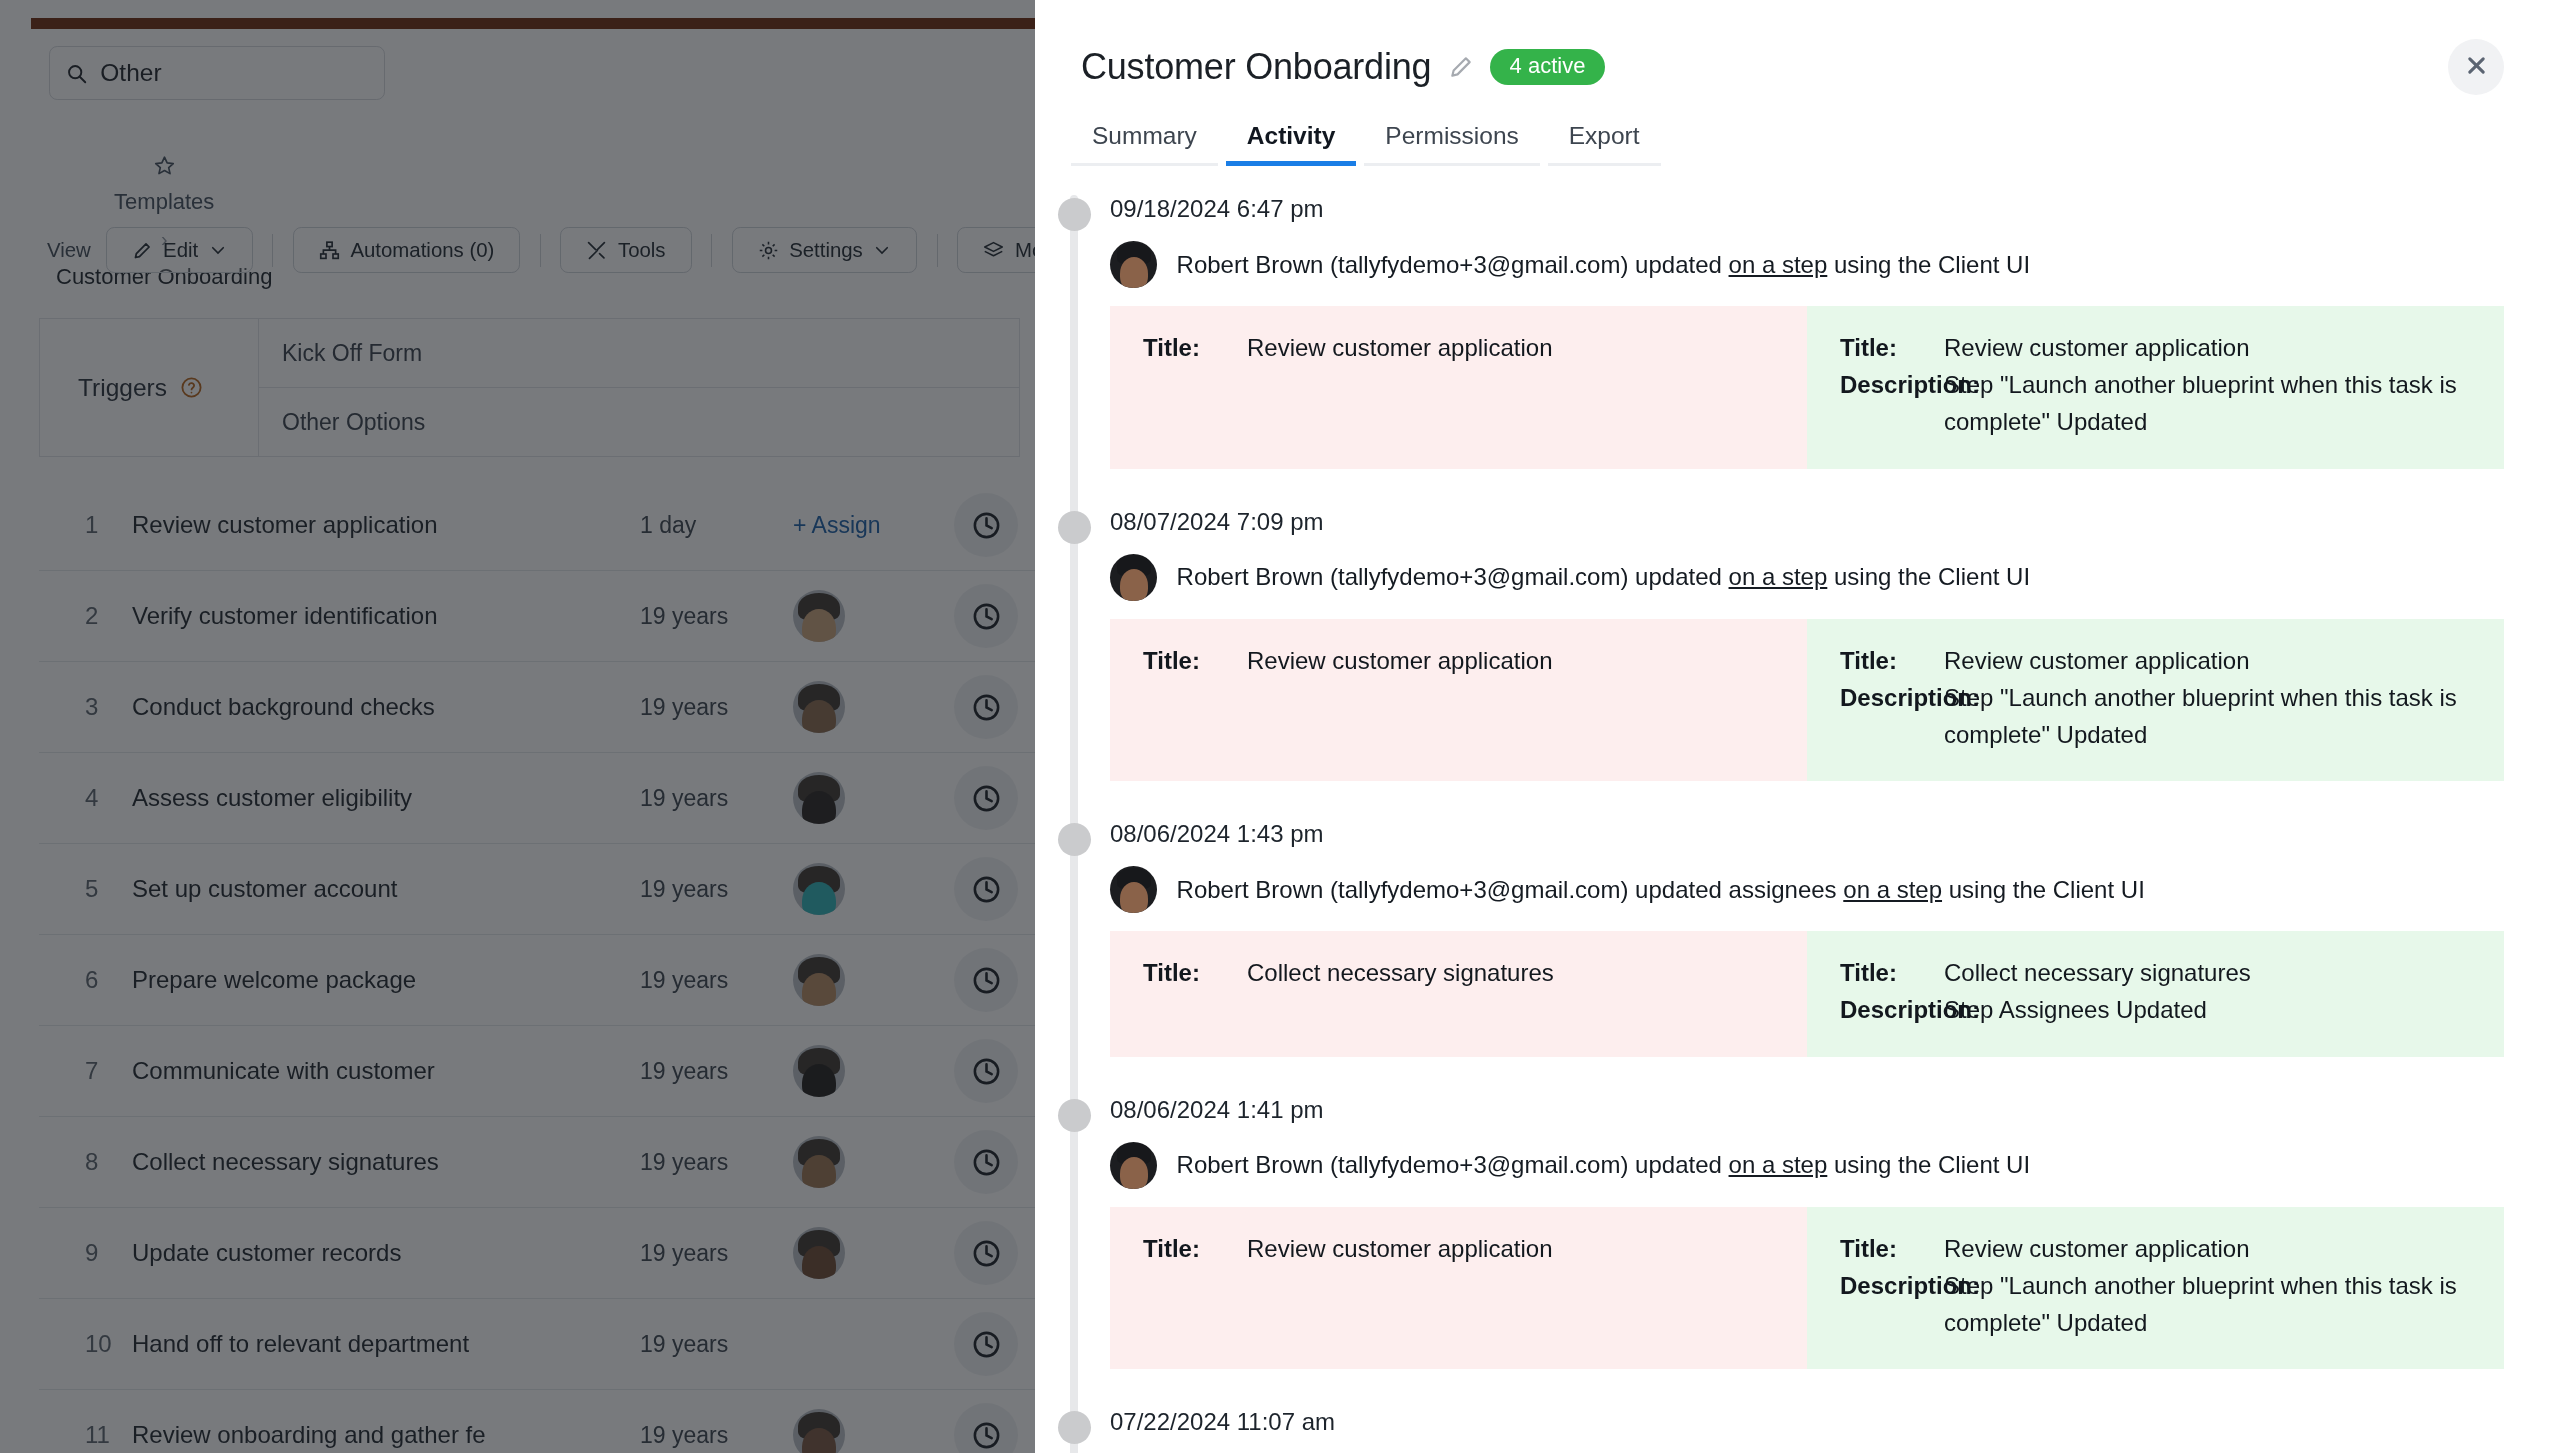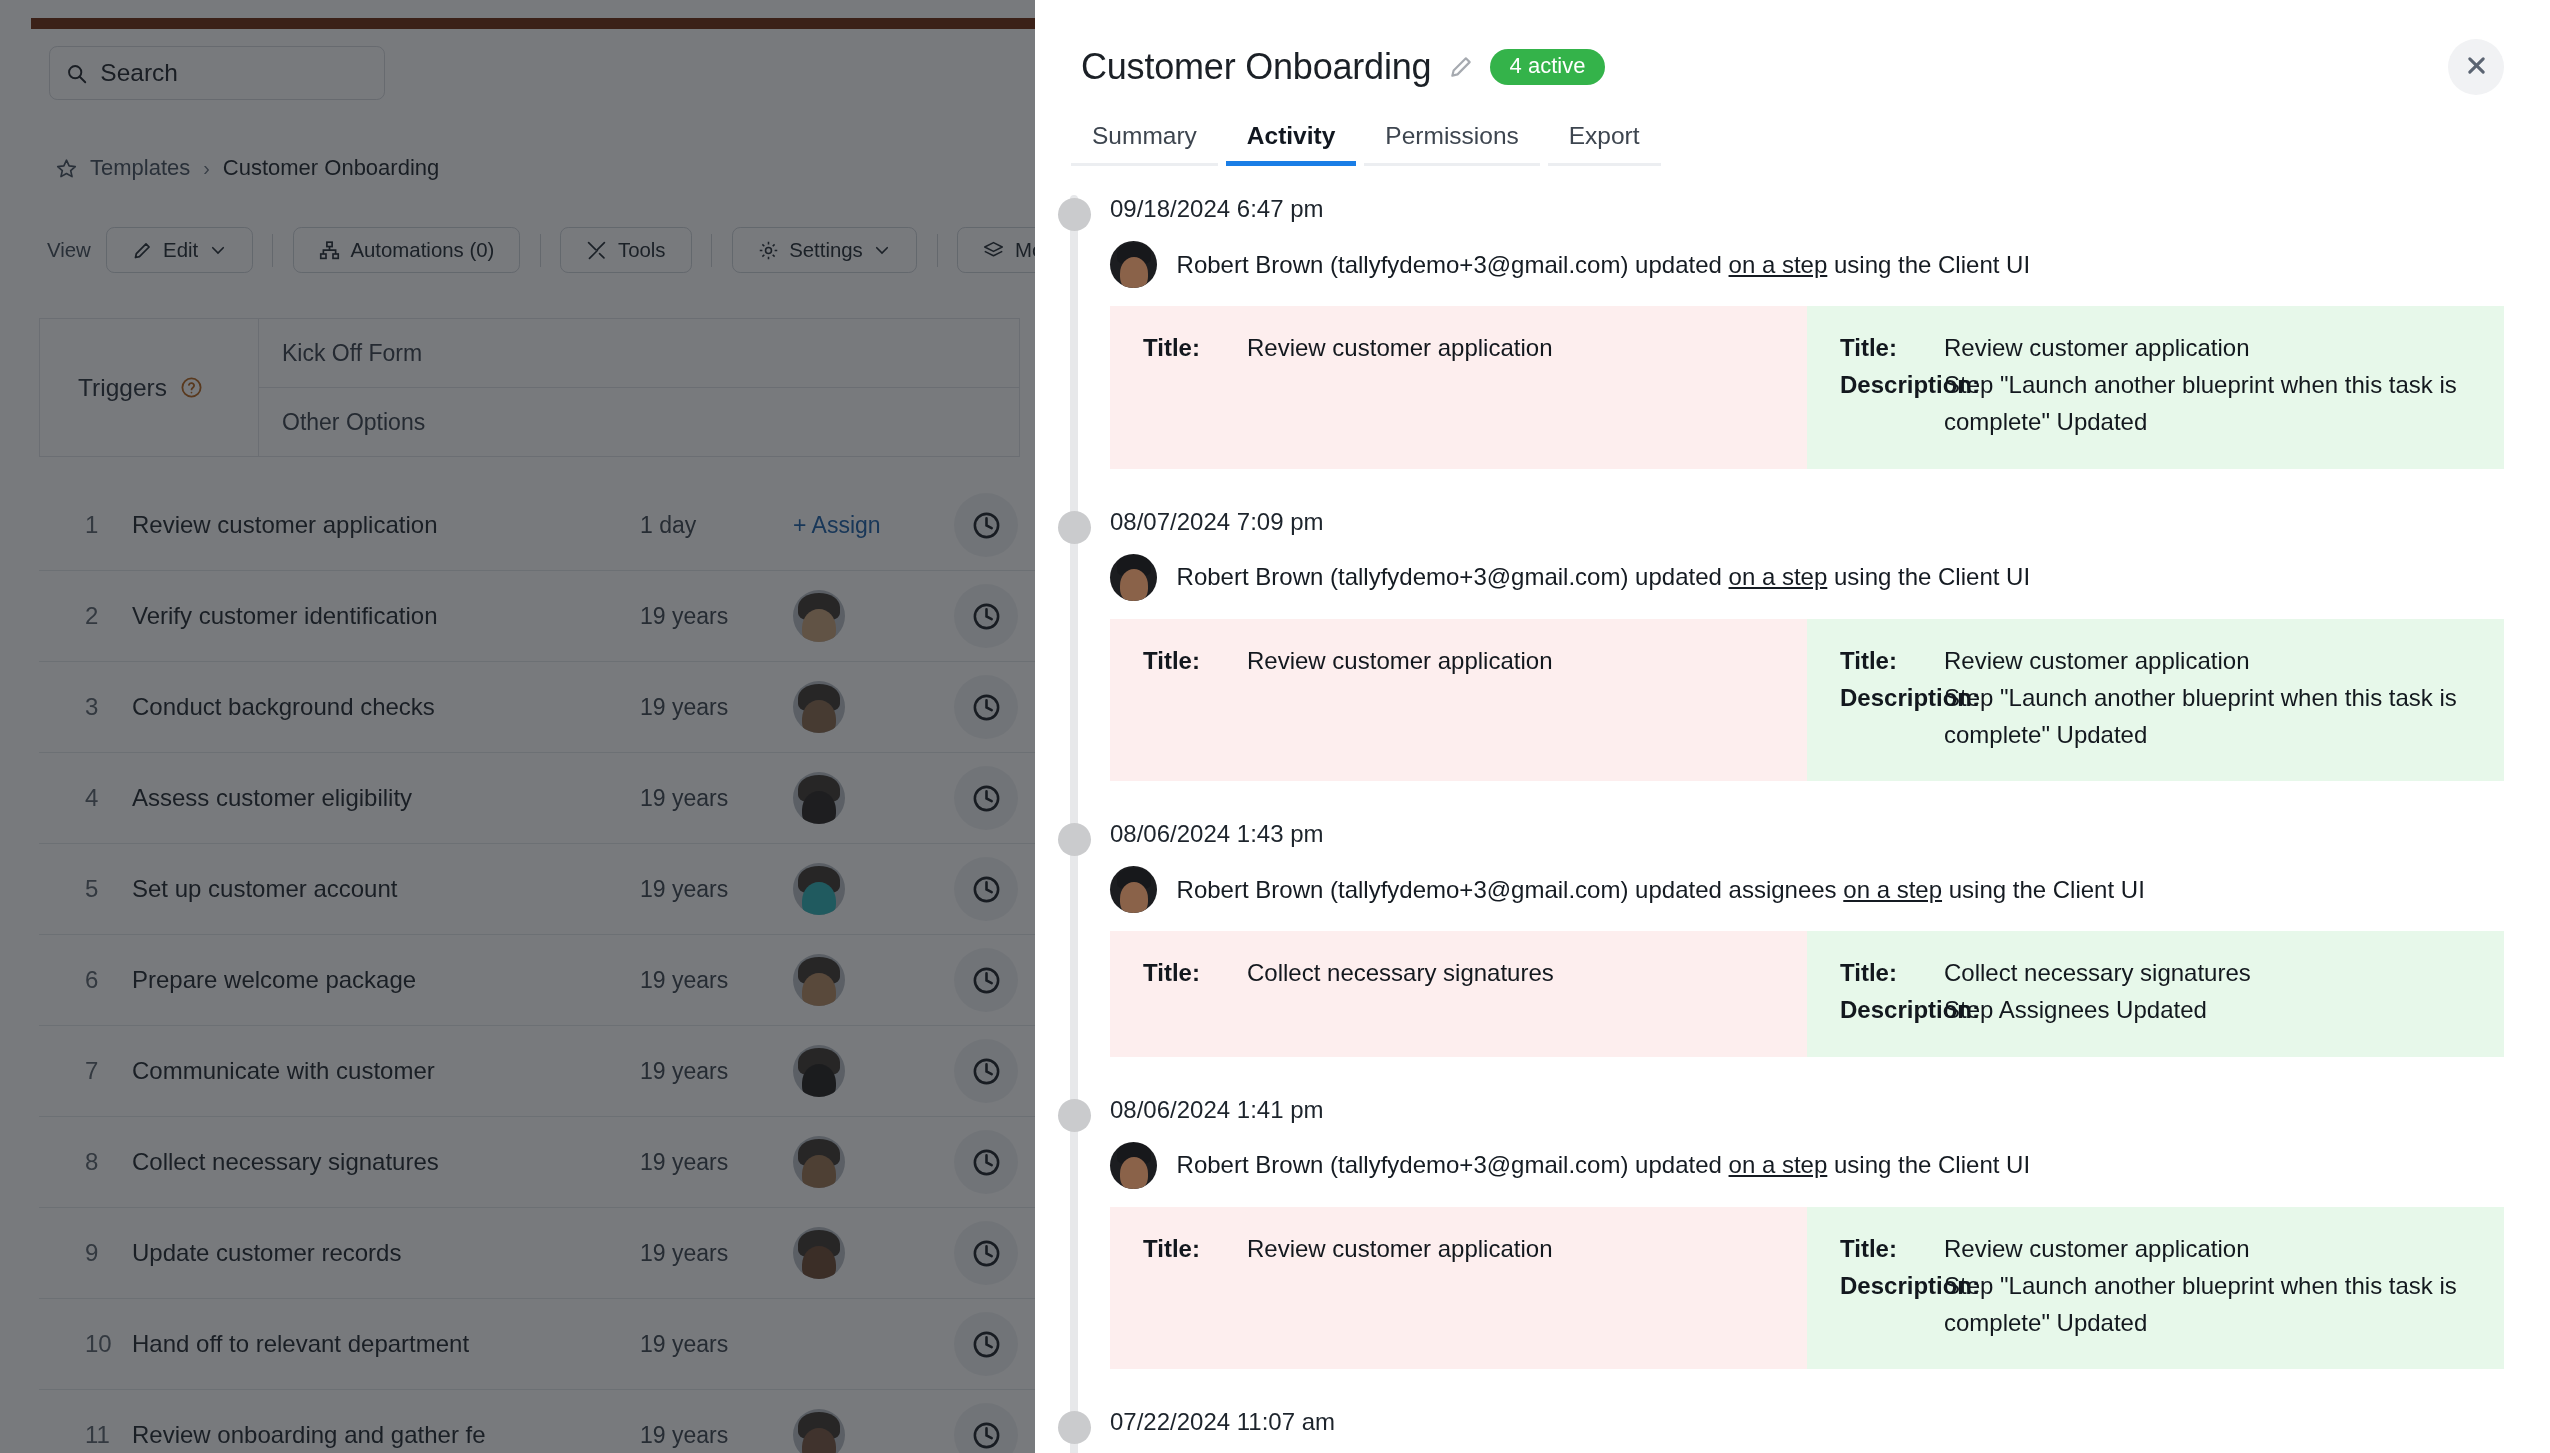--- a/index.html
+++ b/index.html
@@ -31,21 +31,21 @@
     border: 0.8px solid #d6d9de; border-radius: 8.2px;
     background: #fff;
     display: flex; align-items: center; gap: 13px; padding: 0 16.3px;
   }
   .search-box .sicon { width: 21px; height: 21px; flex: none; }
   .search-box .stext { font-size: 24.5px; color: #1f242b; }
 
   .breadcrumb {
     position: absolute; left: 56px; top: 155px;
     display: flex; align-items: center; gap: 13px;
-    font-size: 22px; color: #2c3440;
+    font-size: 22px; color: #2c3440; flex-direction: column;
   }
   .breadcrumb .star { width: 21px; height: 21px; }
   .breadcrumb .crumb-link { color: #44505e; }
   .breadcrumb .sep { color: #6a7480; font-size: 19.6px; }
   .breadcrumb .crumb-current { color: #1d242c; }
 
   .toolbar {
     position: absolute; left: 47px; top: 227px;
     display: flex; align-items: center; gap: 0;
     font-size: 20.4px; color: #2c3440;
@@ -219,21 +219,21 @@
     <div class="bg-topbar"></div>
     <div class="bg-inner">
 
       <div class="search-box">
         <span class="sicon">
           <svg viewBox="0 0 24 24" fill="none" stroke="#1f242b" stroke-width="2.2">
             <circle cx="10.5" cy="10.5" r="7"></circle>
               <line x1="16" y1="16" x2="22" y2="22" stroke-linecap="round"></line>
           </svg>
         </span>
-        <span class="stext">Search</span>
+        <span class="stext">Other</span>
       </div>
 
       <div class="breadcrumb">
         <span class="star">
           <svg viewBox="0 0 24 24" fill="none" stroke="#44505e" stroke-width="1.9" stroke-linejoin="round">
             <polygon points="12,2.5 15,9 22,9.8 16.8,14.4 18.3,21.3 12,17.8 5.7,21.3 7.2,14.4 2,9.8 9,9"></polygon>
           </svg>
         </span>
         <span class="crumb-link">Templates</span>
         <span class="sep">›</span>

